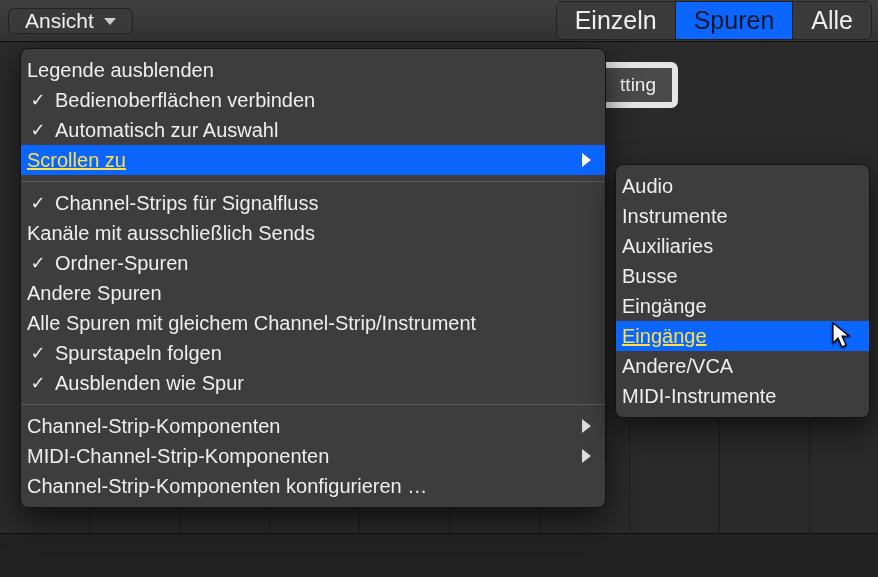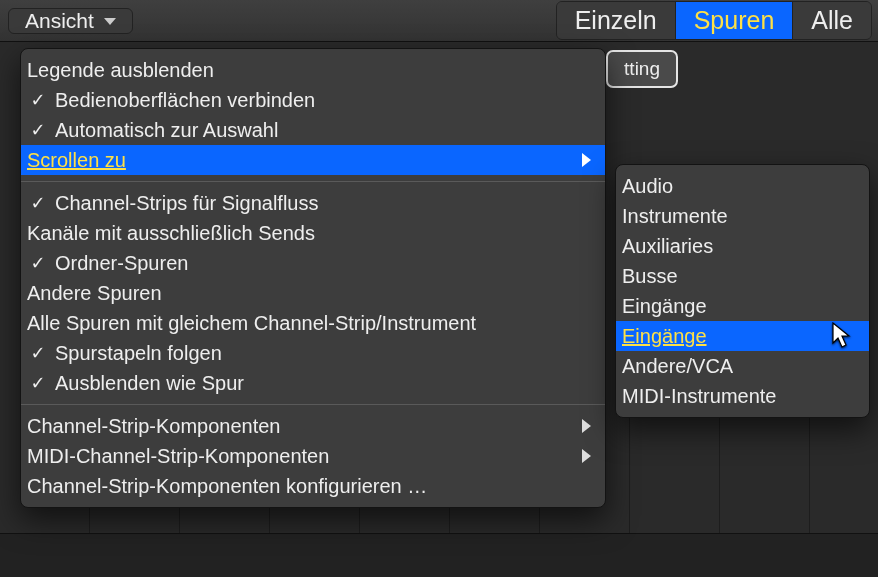--- a/index.html
+++ b/index.html
@@ -35,21 +35,21 @@
     background: #3a3a3a;
     color: #eee;
     display: flex; align-items: center; justify-content: center;
     border-left: 1px solid #222;
     cursor: default;
     font-size: 25px;
   }
   .seg-btn:first-child { border-left: none; }
   .seg-btn.selected {
     background: #0a66ff;
-    color: #fde047;
+    color: #0f172a;
   }
   .popup-btn {
     display: flex; align-items: center;
     gap: 10px;
     padding: 0 16px;
     margin: 4px;
     background: #3a3a3a;
     border: 1px solid #222;
     border-radius: 6px;
     font-size: 21px;
@@ -57,23 +57,23 @@
   .chev {
     width: 0; height: 0;
     border-left: 6px solid transparent;
     border-right: 6px solid transparent;
     border-top: 7px solid #ccc;
     margin-top: 2px;
   }
   .setting-chip {
     position: absolute;
     right: 200px;
-    top: 50px;
+    top: 62px;
     background: #4a4a4a;
-    border: 2px solid #e5e5e5;
+    border: 6px solid #e5e5e5;
     border-radius: 7px;
     padding: 6px 16px;
     color: #eee;
     font-size: 19px;
   }
   .menu {
     position: absolute;
     background: #3d3d3d;
     border: 1px solid #131313;
     border-radius: 8px;

